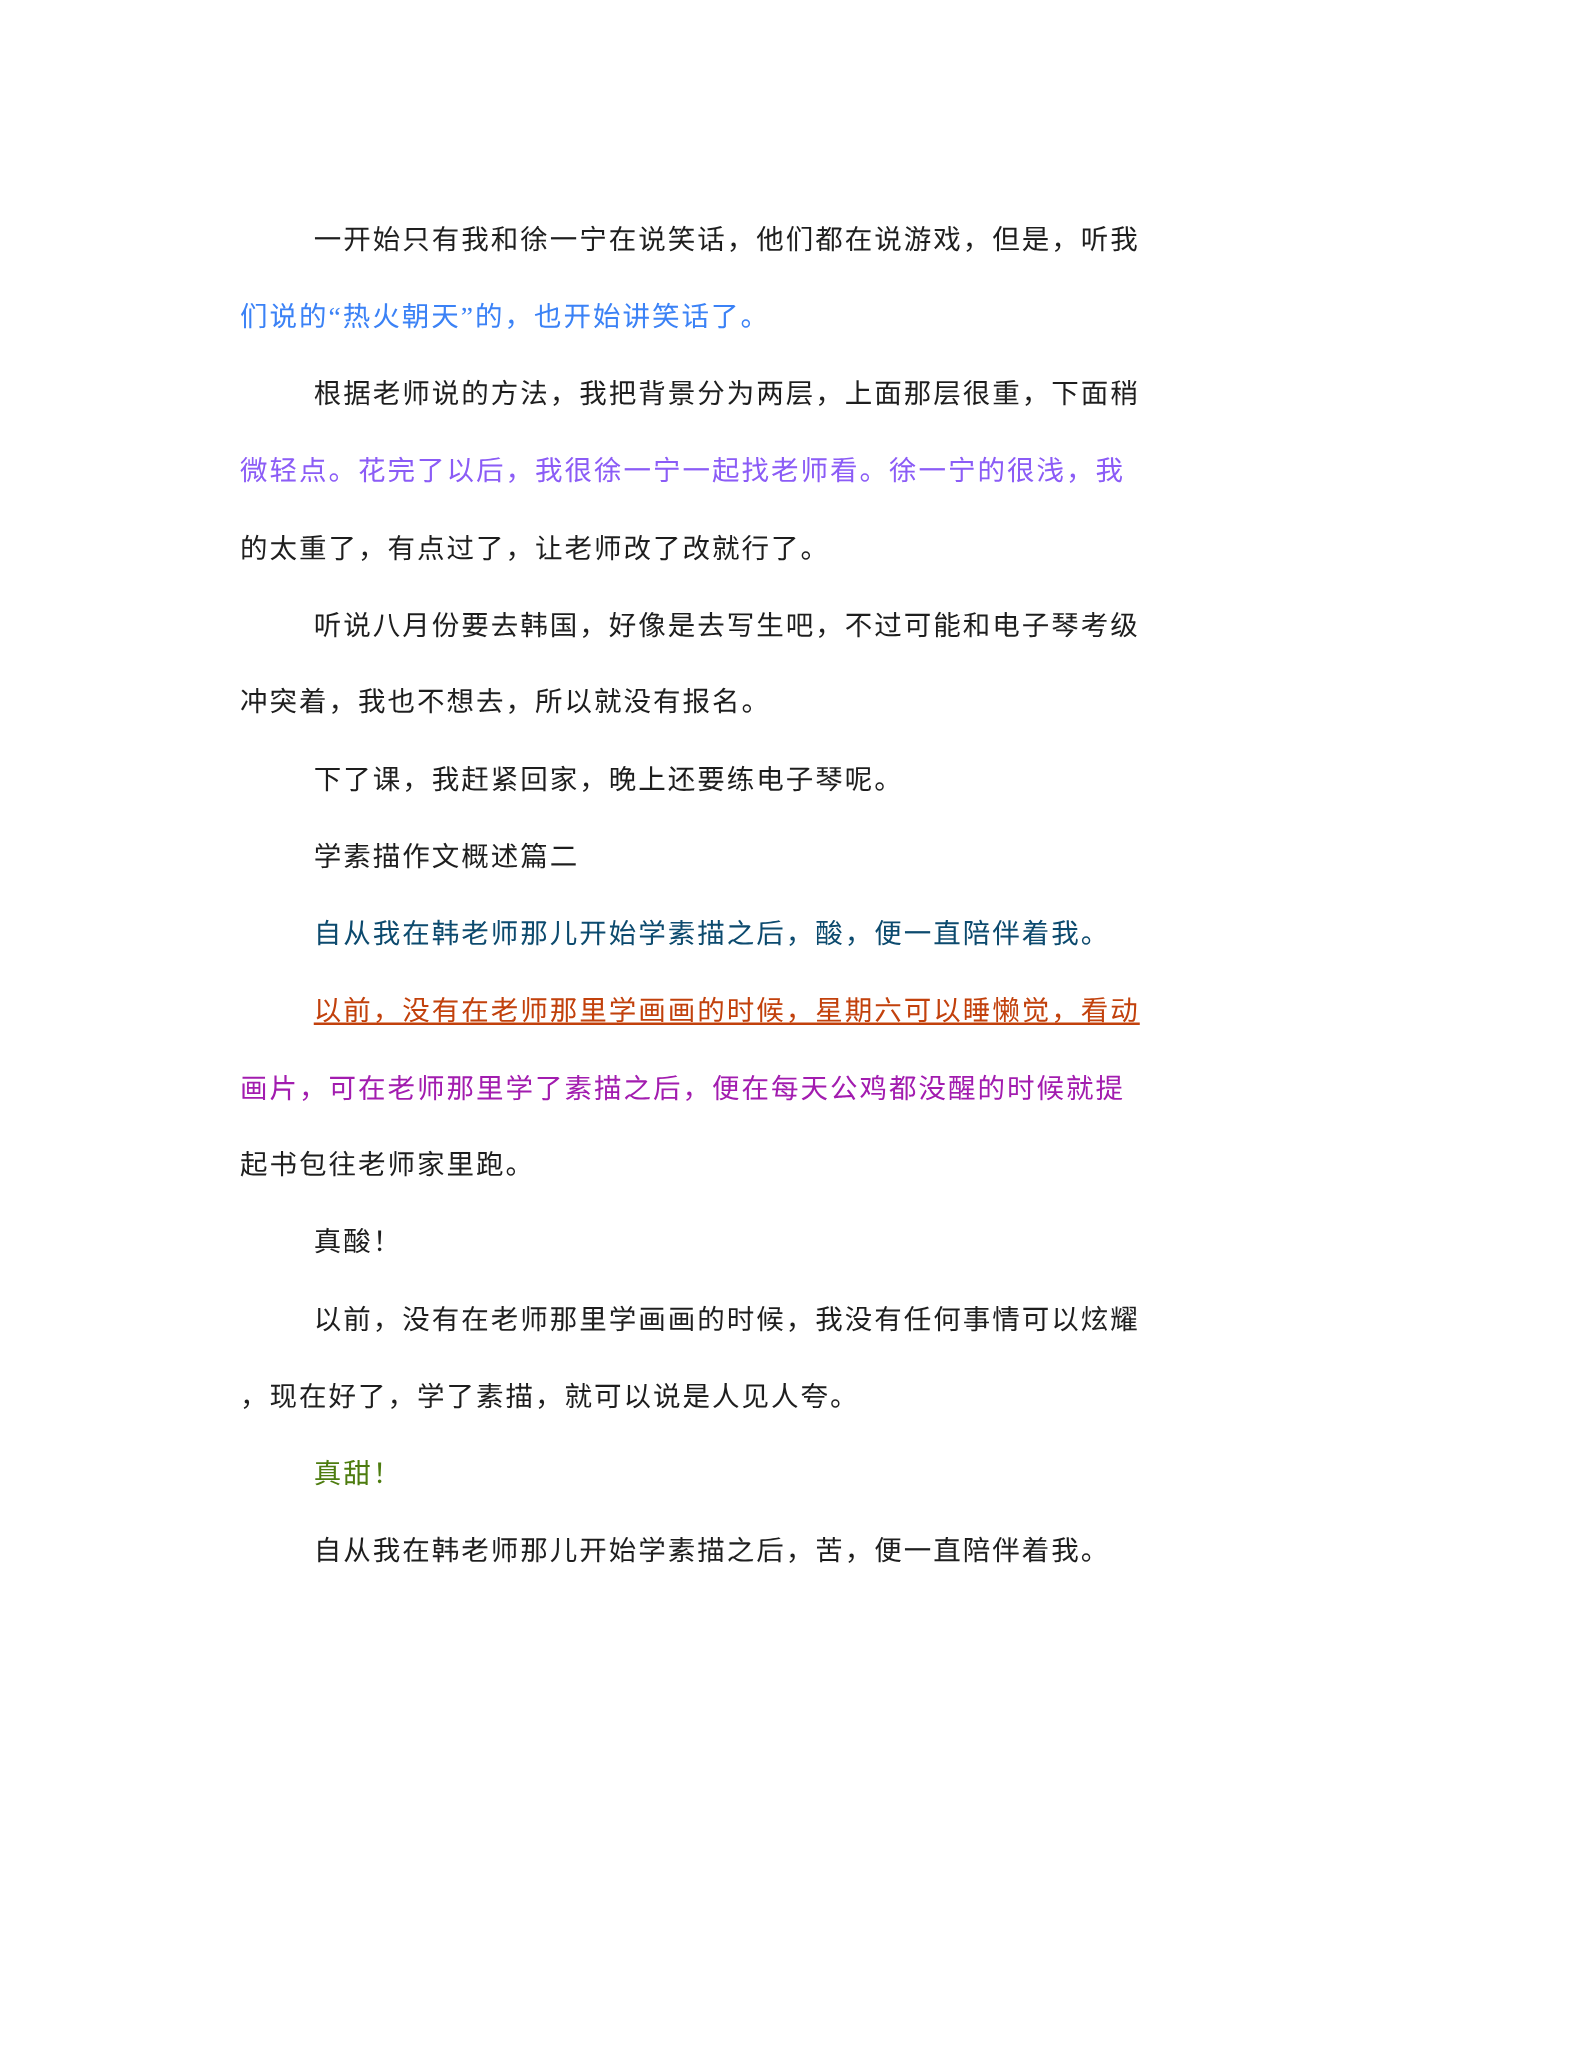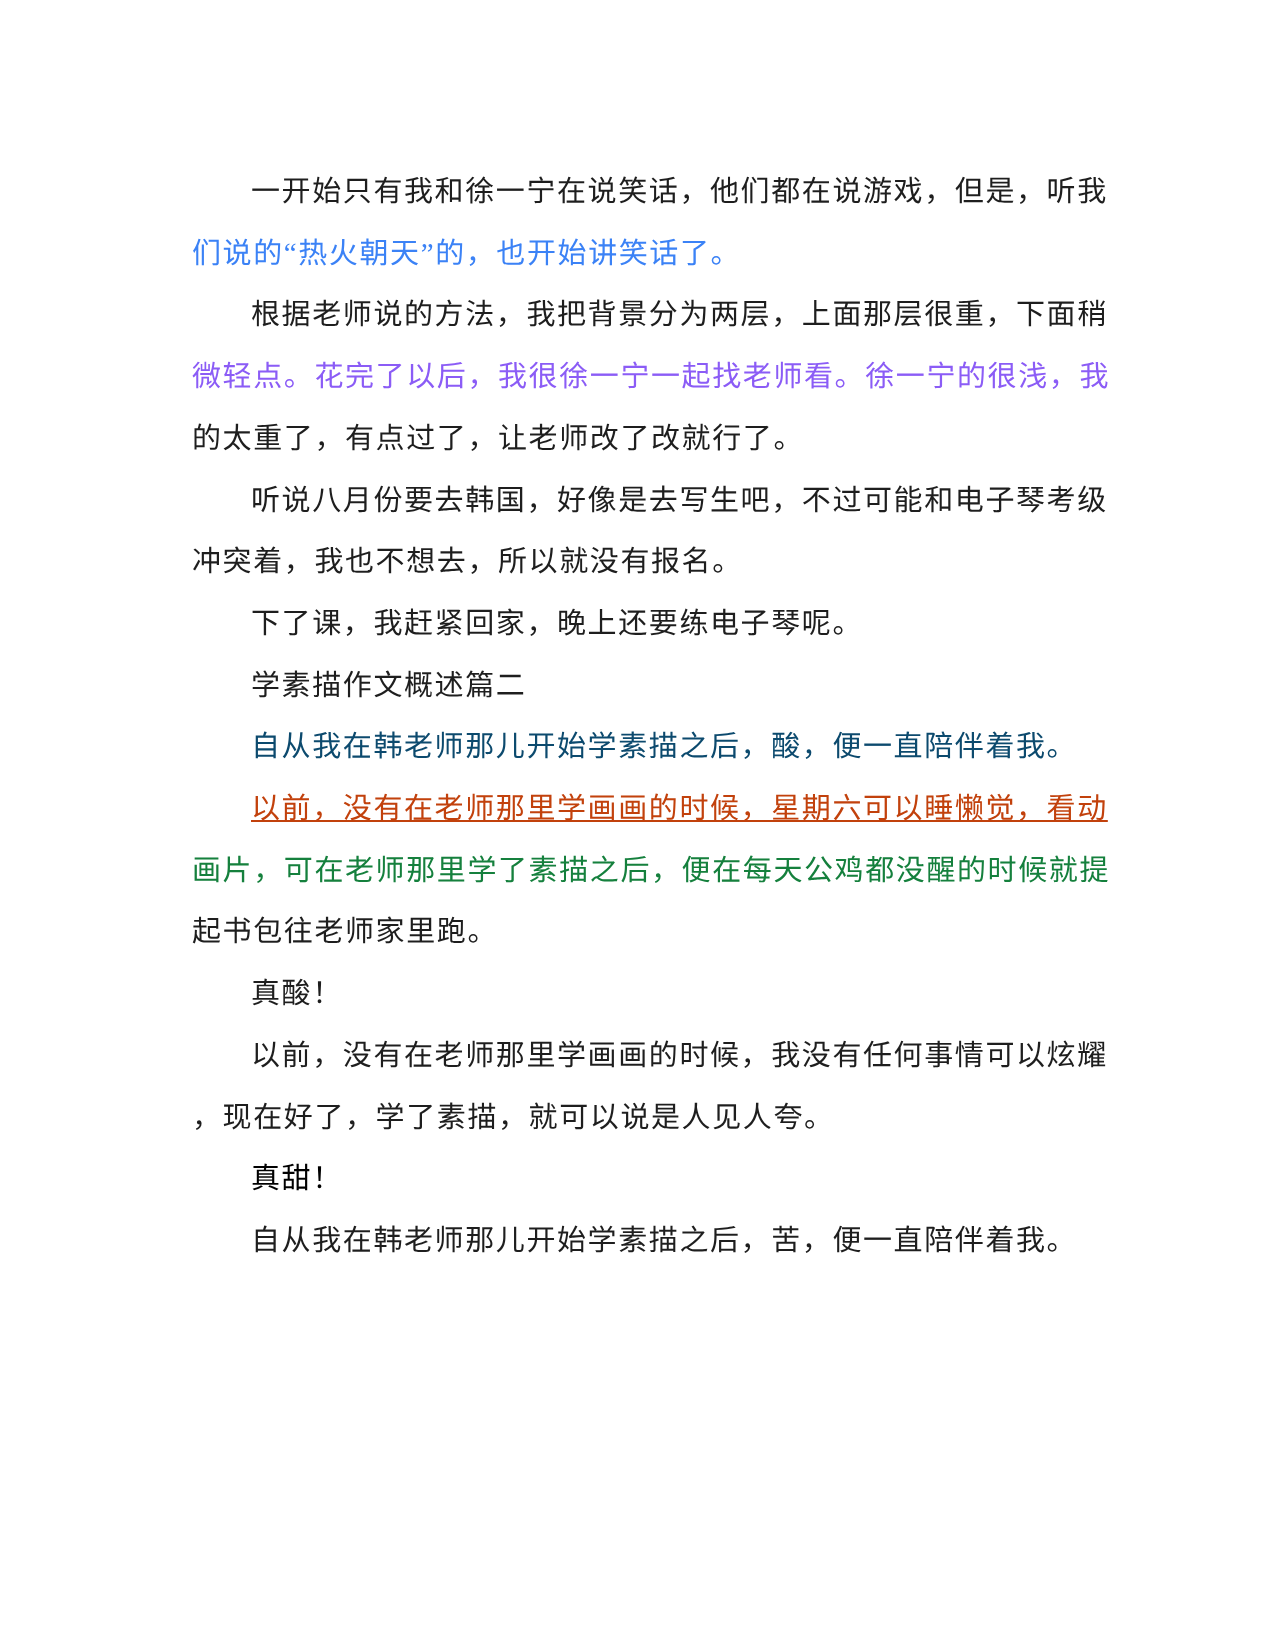--- a/index.html
+++ b/index.html
@@ -15,21 +15,21 @@
     overflow: hidden;
   }
   .text-block {
     position: absolute;
     left: 192px;
     top: 161px;
     width: 892px;
   }
   .line {
     font-family: "Liberation Serif", "DejaVu Serif", serif;
-    font-size: 29px;
+    font-size: 22px;
     line-height: 61.7px;
     letter-spacing: 1.6px;
     color: #1e1e1e;
     white-space: nowrap;
     font-weight: normal;
   }
   .line.indent {
     padding-left: 59px;
   }
 </style>
@@ -42,21 +42,21 @@
     <div class="line" style="color: #3b82f6;">们说的“热火朝天”的，也开始讲笑话了。</div>
     <div class="line indent" style="color: rgb(30, 30, 30);">根据老师说的方法，我把背景分为两层，上面那层很重，下面稍</div>
     <div class="line" style="color: #8b5cf6;">微轻点。花完了以后，我很徐一宁一起找老师看。徐一宁的很浅，我</div>
     <div class="line" style="color: rgb(30, 30, 30);">的太重了，有点过了，让老师改了改就行了。</div>
     <div class="line indent" style="color: rgb(30, 30, 30);">听说八月份要去韩国，好像是去写生吧，不过可能和电子琴考级</div>
     <div class="line" style="color: rgb(30, 30, 30);">冲突着，我也不想去，所以就没有报名。</div>
     <div class="line indent" style="color: rgb(30, 30, 30);">下了课，我赶紧回家，晚上还要练电子琴呢。</div>
     <div class="line indent" style="color: rgb(30, 30, 30);">学素描作文概述篇二</div>
     <div class="line indent" style="color: #0c4a6e;">自从我在韩老师那儿开始学素描之后，酸，便一直陪伴着我。</div>
     <div class="line indent" style="color: #c2410c; text-decoration: underline;">以前，没有在老师那里学画画的时候，星期六可以睡懒觉，看动</div>
-    <div class="line" style="color: #15803d;">画片，可在老师那里学了素描之后，便在每天公鸡都没醒的时候就提</div>
+    <div class="line" style="color: #a21caf;">画片，可在老师那里学了素描之后，便在每天公鸡都没醒的时候就提</div>
     <div class="line" style="color: rgb(30, 30, 30);">起书包往老师家里跑。</div>
     <div class="line indent" style="color: rgb(30, 30, 30);">真酸！</div>
     <div class="line indent" style="color: rgb(30, 30, 30);">以前，没有在老师那里学画画的时候，我没有任何事情可以炫耀</div>
     <div class="line" style="color: rgb(30, 30, 30);">，现在好了，学了素描，就可以说是人见人夸。</div>
-    <div class="line indent" style="color: #000000;">真甜！</div>
+    <div class="line indent" style="color: #4d7c0f;">真甜！</div>
     <div class="line indent" style="color: rgb(30, 30, 30); font-family: Liberation Serif, serif;">自从我在韩老师那儿开始学素描之后，苦，便一直陪伴着我。</div>
   </div>
 </div>
 
 </body></html>

